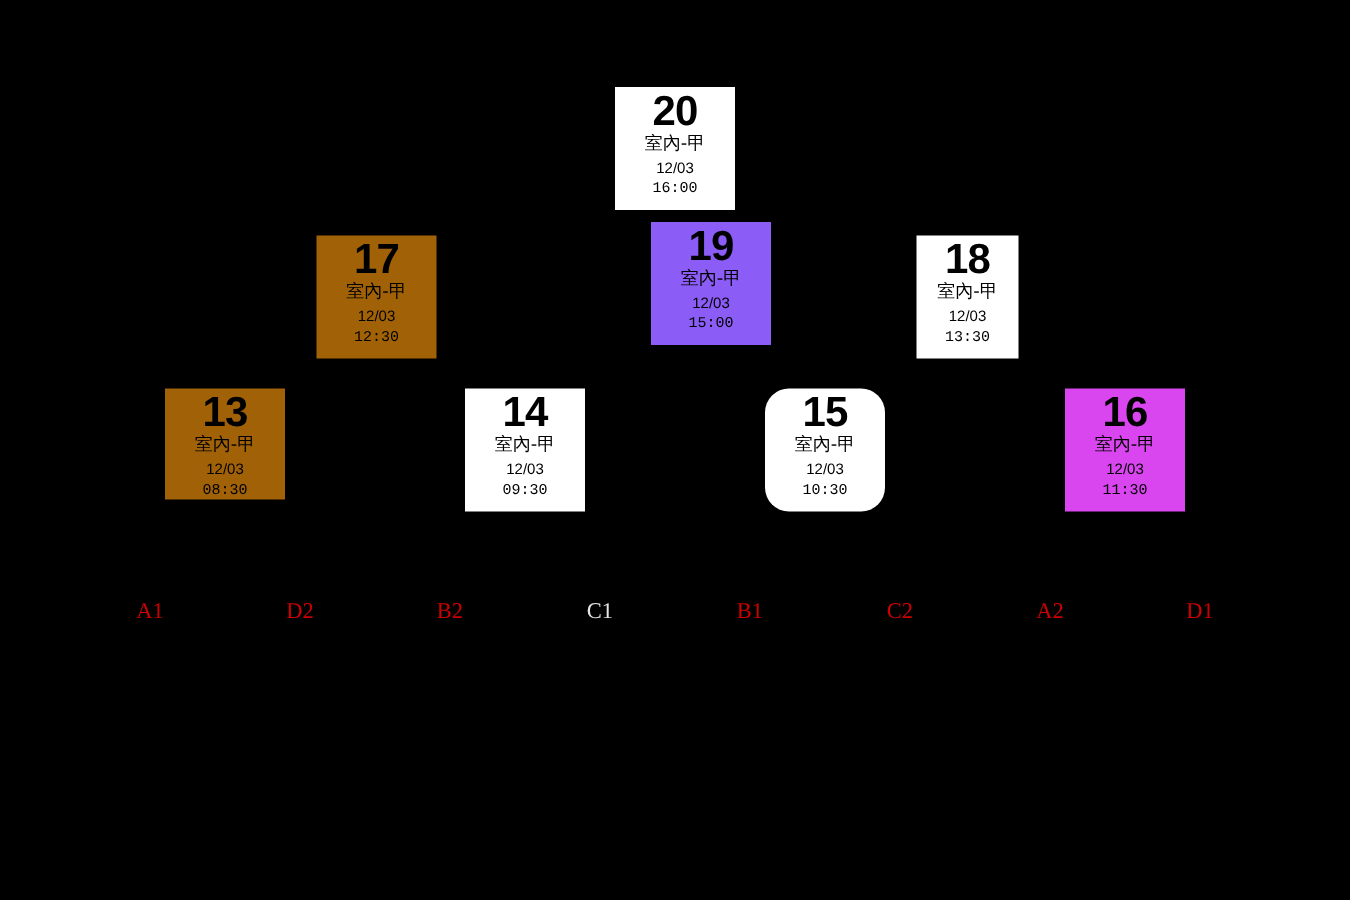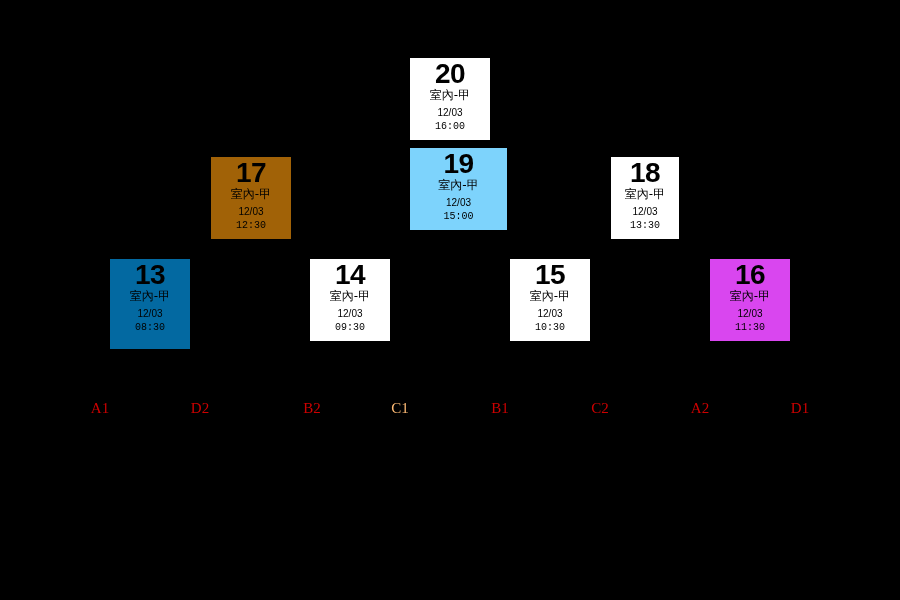--- a/index.html
+++ b/index.html
@@ -65,33 +65,33 @@
     text-align: center;
     transform: translateX(-50%);
     white-space: nowrap;
   }
 </style>
 </head>
 <body>
 
 <div id="stage" style="width: 900px; height: 600px; background: rgb(0, 0, 0);">
   <div id="boxes-layer">
-      <div class="match-box" style="left: 110px; top: 259px; width: 80px; height: 90px; background: #0369a1;">
+      <div class="match-box" style="left: 110px; top: 259px; width: 80px; height: 74px; background: #a16207;">
         <div class="match-no">13</div>
         <div class="match-venue">室內-甲</div>
         <div class="match-date">12/03</div>
         <div class="match-time">08:30</div>
       </div>
       <div class="match-box" style="left: 310px; top: 259px; width: 80px; height: 82px; background: rgb(255, 255, 255);">
         <div class="match-no">14</div>
         <div class="match-venue">室內-甲</div>
         <div class="match-date">12/03</div>
         <div class="match-time">09:30</div>
       </div>
-      <div class="match-box" style="left: 510px; top: 259px; width: 80px; height: 82px; background: rgb(255, 255, 255);">
+      <div class="match-box" style="left: 510px; top: 259px; width: 80px; height: 82px; background: rgb(255, 255, 255); border-radius: 16px;">
         <div class="match-no">15</div>
         <div class="match-venue">室內-甲</div>
         <div class="match-date">12/03</div>
         <div class="match-time">10:30</div>
       </div>
       <div class="match-box" style="left: 710px; top: 259px; width: 80px; height: 82px; background: #d946ef;">
         <div class="match-no">16</div>
         <div class="match-venue">室內-甲</div>
         <div class="match-date">12/03</div>
         <div class="match-time">11:30</div>
@@ -101,36 +101,36 @@
         <div class="match-venue">室內-甲</div>
         <div class="match-date">12/03</div>
         <div class="match-time">12:30</div>
       </div>
       <div class="match-box" style="left: 611px; top: 157px; width: 68px; height: 82px; background: rgb(255, 255, 255);">
         <div class="match-no">18</div>
         <div class="match-venue">室內-甲</div>
         <div class="match-date">12/03</div>
         <div class="match-time">13:30</div>
       </div>
-      <div class="match-box" style="left: 410px; top: 148px; width: 97px; height: 82px; background: #7dd3fc;">
+      <div class="match-box" style="left: 434px; top: 148px; width: 80px; height: 82px; background: #8b5cf6;">
         <div class="match-no">19</div>
         <div class="match-venue">室內-甲</div>
         <div class="match-date">12/03</div>
         <div class="match-time">15:00</div>
       </div>
       <div class="match-box" style="left: 410px; top: 58px; width: 80px; height: 82px; background: rgb(255, 255, 255);">
         <div class="match-no">20</div>
         <div class="match-venue">室內-甲</div>
         <div class="match-date">12/03</div>
         <div class="match-time">16:00</div>
       </div>
     </div>
   <div id="seeds-layer">
       <div class="seed-label" style="left: 100px; top: 400px; color: rgb(204, 0, 0);">A1</div>
       <div class="seed-label" style="left: 200px; top: 400px; color: rgb(204, 0, 0);">D2</div>
-      <div class="seed-label" style="left: 312px; top: 400px; color: rgb(204, 0, 0);">B2</div>
-      <div class="seed-label" style="left: 400px; top: 400px; color: #fdba74;">C1</div>
+      <div class="seed-label" style="left: 300px; top: 400px; color: rgb(204, 0, 0);">B2</div>
+      <div class="seed-label" style="left: 400px; top: 400px; color: #e5e5e5;">C1</div>
       <div class="seed-label" style="left: 500px; top: 400px; color: rgb(204, 0, 0);">B1</div>
       <div class="seed-label" style="left: 600px; top: 400px; color: rgb(204, 0, 0);">C2</div>
       <div class="seed-label" style="left: 700px; top: 400px; color: rgb(204, 0, 0);">A2</div>
       <div class="seed-label" style="left: 800px; top: 400px; color: rgb(204, 0, 0);">D1</div>
     </div>
 </div>
 
 </body></html>

